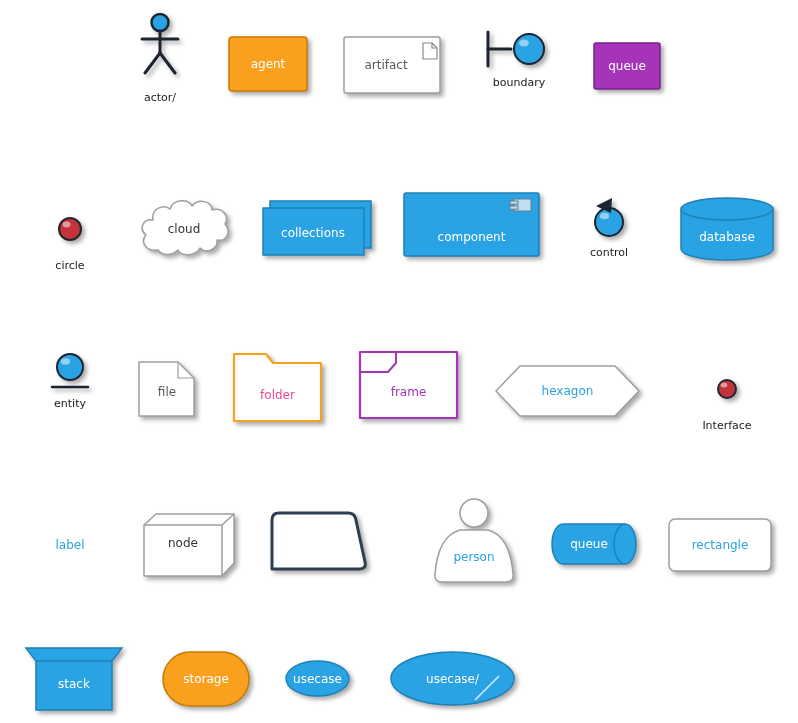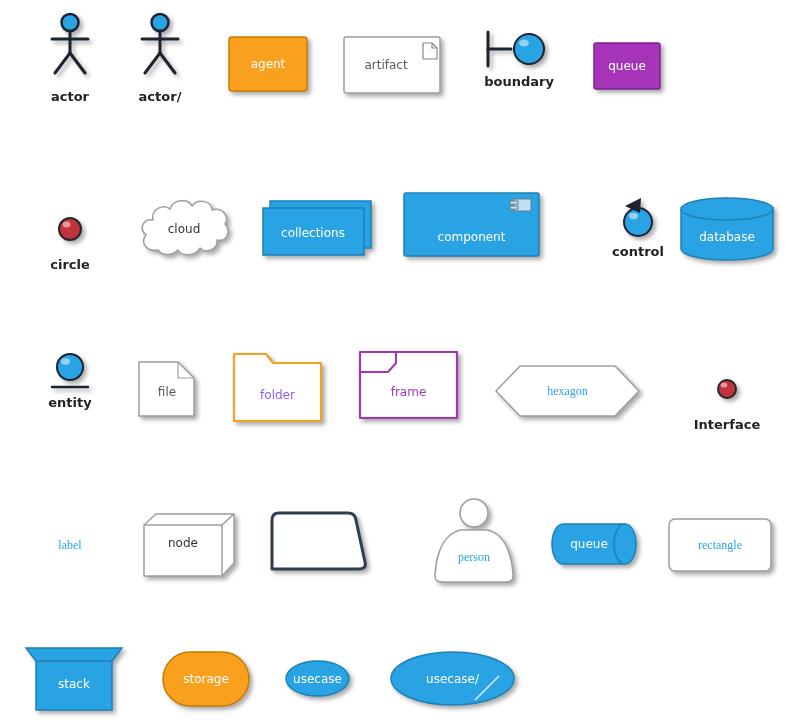--- a/index.html
+++ b/index.html
@@ -2,57 +2,47 @@
 <html><head>
 <meta charset="utf-8">
 <style>
   html,body{margin:0;padding:0;background:#fff;}
   .canvas{position:relative;width:798px;height:723px;background:#fff;
           font-family:"DejaVu Sans","Liberation Sans",sans-serif;overflow:hidden;}
   .shape{position:absolute;}
   .shape>svg{display:block;margin:0 auto;filter:drop-shadow(3px 3px 2px rgba(0,0,0,.33));overflow:visible;}
   .overlay{position:absolute;inset:0;display:flex;align-items:center;justify-content:center;
            font-size:12px;line-height:1;pointer-events:none;white-space:nowrap;}
-  .caption{position:absolute;left:-20px;right:-20px;bottom:0;text-align:center;font-size:13px;color:#222;font-weight:bold;}
+  .caption{position:absolute;left:-20px;right:-20px;bottom:0;text-align:center;font-size:11px;color:#222;}
   
   .f-blue{fill:#29A3E3;stroke:#1E81B8;stroke-width:1.5;}
   .f-blue-dark{fill:#29A3E3;stroke:#1B2430;stroke-width:2;}
   .f-orange{fill:#F9A11E;stroke:#C67B00;stroke-width:1.5;}
   .f-purple{fill:#A534B8;stroke:#7B2391;stroke-width:1.5;}
   .f-white{fill:#fff;stroke:#9E9E9E;stroke-width:1.5;stroke-linejoin:round;}
   .f-red{fill:#C2333C;stroke:#23262B;stroke-width:2;}
   .s-dark{stroke:#1B2430;stroke-width:3;stroke-linecap:round;fill:none;}
   .o-folder{fill:#fff;stroke:#F9A11E;stroke-width:2.2;stroke-linejoin:round;}
   .o-frame{fill:#fff;stroke:#A534B8;stroke-width:2.2;stroke-linejoin:round;}
   .o-frame-tab{fill:none;stroke:#A534B8;stroke-width:2;stroke-linejoin:round;}
   .o-package{fill:#fff;stroke:#2C3E50;stroke-width:3;stroke-linejoin:round;}
   .hl{fill:rgba(255,255,255,.5);stroke:none;}
   
   .t-white{color:#fff;}
-  .t-blue{color:#29A3E3;font-family:Liberation Serif, serif;}
+  .t-blue{color:#29A3E3;}
   .t-gray{color:#5A5A5A;border-radius:26px;}
   .t-dark{color:#333;}
-  .t-orange{color:#8b5cf6;}
+  .t-orange{color:#ec4899;}
   .t-purple{color:#A534B8;}
 </style>
 </head>
 <body>
 
 <div class="canvas">
 
-  <div class="shape" style="left:40px;top:12px;width:60px;height:92px">
-    <svg width="52" height="68" viewBox="0 0 52 68">
-      <circle cx="26" cy="10.5" r="8.5" fill="#29A3E3" stroke="#1B2430" stroke-width="2.5"></circle>
-      <line x1="26" y1="19" x2="26" y2="41" class="s-dark"></line>
-      <line x1="8" y1="27" x2="44" y2="27" class="s-dark"></line>
-      <line x1="26" y1="41" x2="11" y2="61" class="s-dark"></line>
-      <line x1="26" y1="41" x2="41" y2="61" class="s-dark"></line>
-    </svg>
-    <span class="caption">actor</span>
-  </div>
 
   <div class="shape" style="left:130px;top:12px;width:60px;height:92px">
     <svg width="52" height="68" viewBox="0 0 52 68">
       <circle cx="26" cy="10.5" r="8.5" fill="#29A3E3" stroke="#1B2430" stroke-width="2.5"></circle>
       <line x1="26" y1="19" x2="26" y2="41" class="s-dark"></line>
       <line x1="8" y1="27" x2="44" y2="27" class="s-dark"></line>
       <line x1="26" y1="41" x2="11" y2="61" class="s-dark"></line>
       <line x1="26" y1="41" x2="41" y2="61" class="s-dark"></line>
     </svg>
     <span class="caption">actor/</span>
@@ -121,21 +111,21 @@
       <rect x="1" y="1" width="135" height="63" rx="2" class="f-blue"></rect>
       <g>
         <rect x="111" y="7" width="17" height="12" fill="#BFE0F4" stroke="#6D7B84" stroke-width="1"></rect>
         <rect x="107" y="9" width="8" height="3.2" fill="#BFE0F4" stroke="#6D7B84" stroke-width="1"></rect>
         <rect x="107" y="14" width="8" height="3.2" fill="#BFE0F4" stroke="#6D7B84" stroke-width="1"></rect>
       </g>
     </svg>
     <span class="overlay t-white" style="padding-top:24px">component</span>
   </div>
 
-  <div class="shape" style="left:614px;top:197px;width:48px;height:62px">
+  <div class="shape" style="left:585px;top:197px;width:48px;height:62px">
     <svg width="42" height="42" viewBox="0 0 42 42">
       <circle cx="21" cy="25" r="14" class="f-blue-dark"></circle>
       <ellipse cx="16.5" cy="19" rx="4.5" ry="3.2" class="hl"></ellipse>
       <polygon points="24,1 8,9 23,16" fill="#1B2430"></polygon>
     </svg>
     <span class="caption">control</span>
   </div>
 
   <div class="shape" style="left:679px;top:196px;width:96px;height:68px">
     <svg width="96" height="66" viewBox="0 0 96 66">

